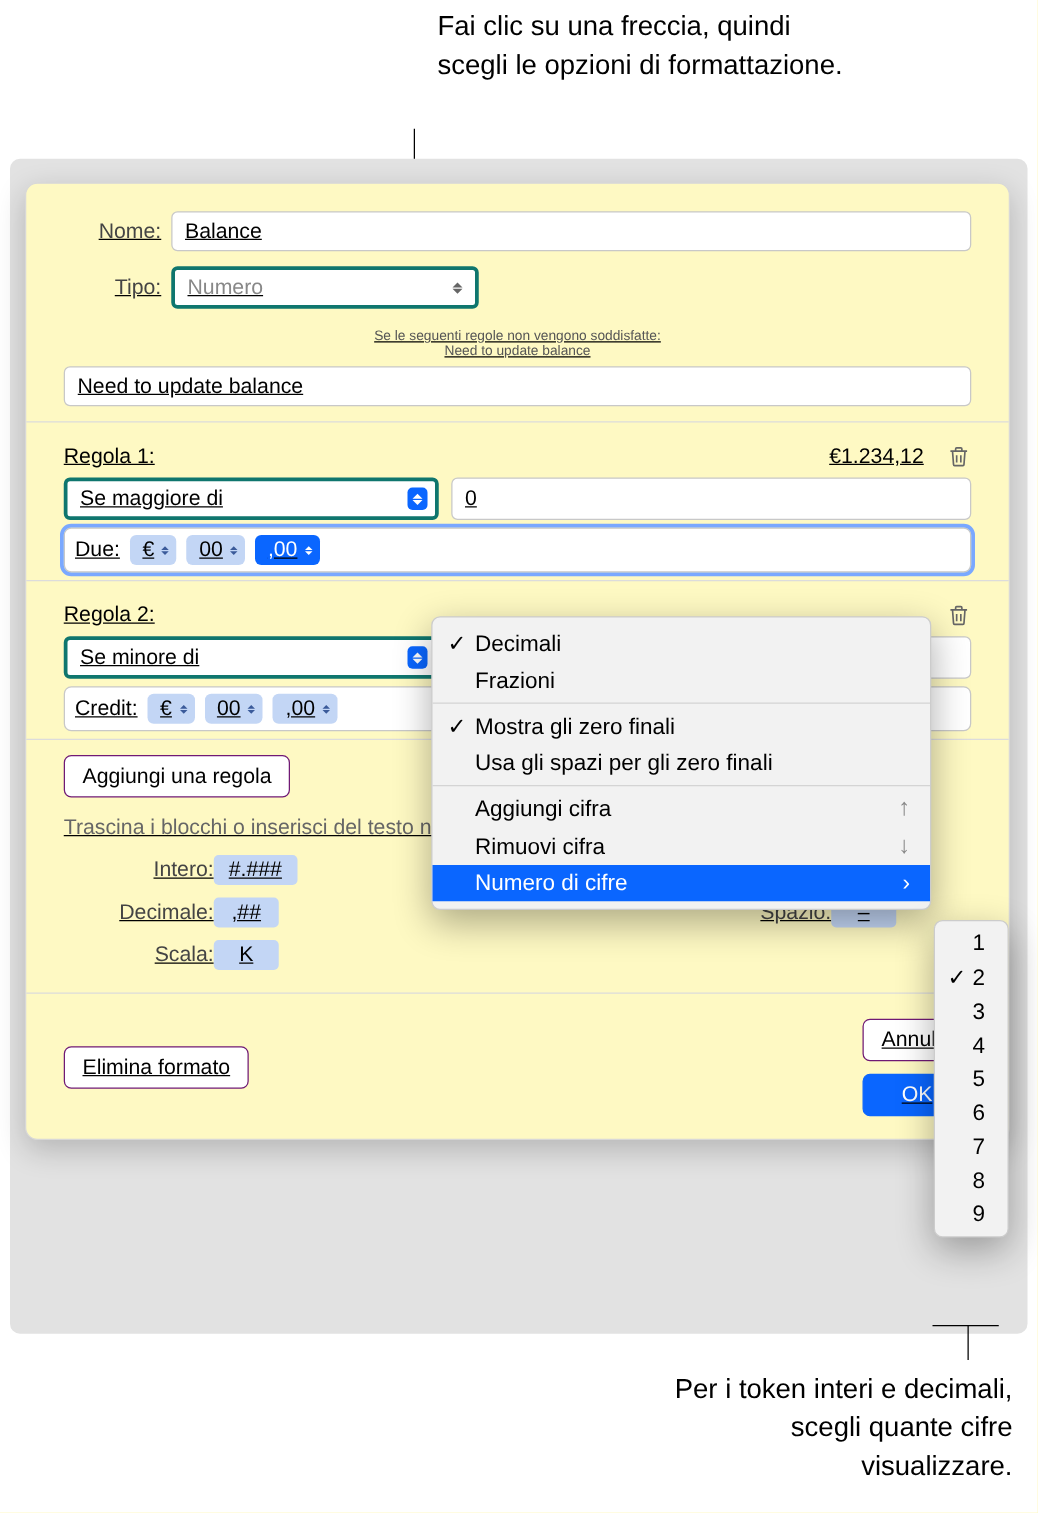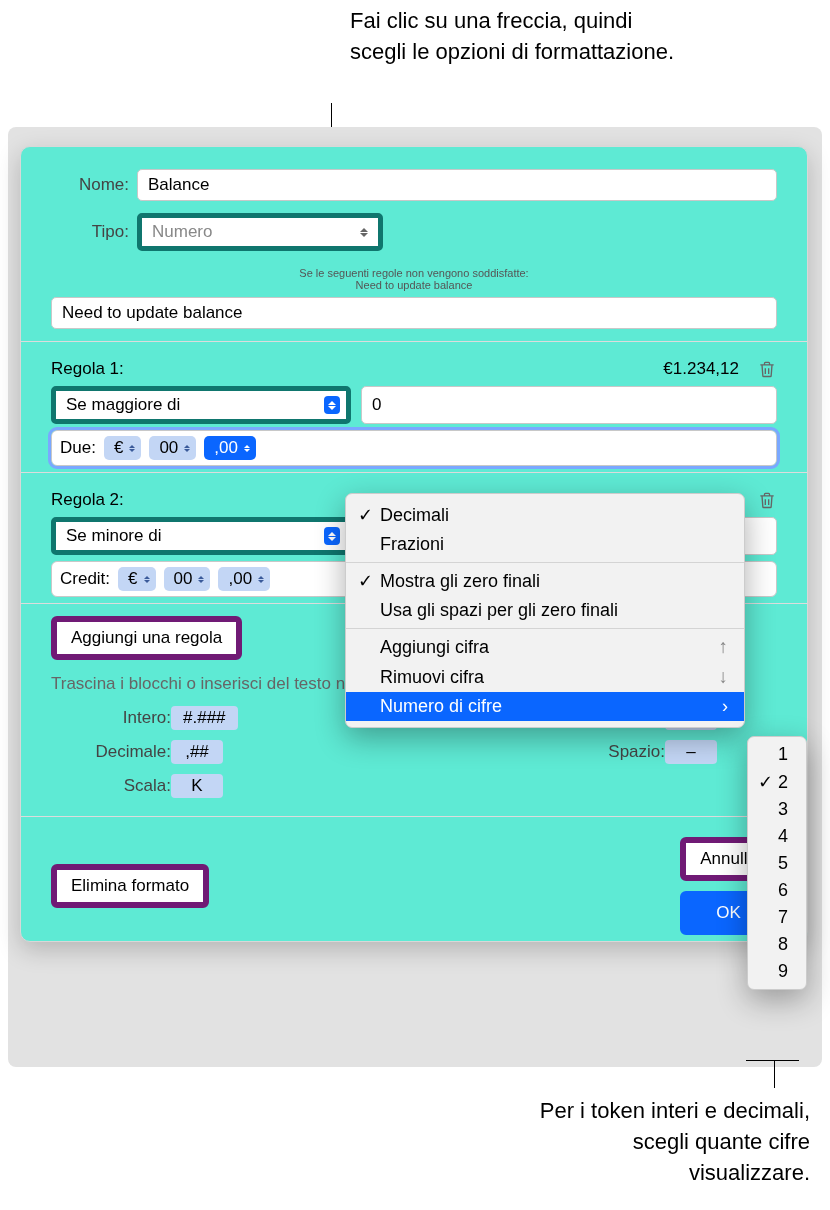--- a/index.html
+++ b/index.html
@@ -29,25 +29,26 @@
     right: 8px;
     height: 940px;
     background: #e2e2e2;
     border-radius: 8px;
   }
   .dialog {
     position: absolute;
     left: 20px;
     top: 146px;
     width: 788px;
-    background: #5eead4;
+    background: #fef9c3;
     border: 1px solid #d8d8d8;
     border-radius: 10px;
     box-shadow: 0 8px 24px rgba(0,0,0,0.2);
-    padding-bottom: 6px;
+    padding-bottom: 18px;
+    text-decoration: underline;
   }
   .row {
     display: flex;
     align-items: center;
     padding: 6px 30px;
   }
   .label {
     font-size: 17px;
     color: #444;
     min-width: 78px;
@@ -59,21 +60,21 @@
     border: 1px solid #c8c8c8;
     border-radius: 5px;
     padding: 5px 10px;
     font-size: 17px;
     background: #fff;
   }
   .select-box {
     display: flex;
     align-items: center;
     justify-content: space-between;
-    border: 5px solid #0f766e;
+    border: 3px solid #0f766e;
     border-radius: 5px;
     background: #fff;
     padding: 4px 6px 4px 10px;
     font-size: 17px;
     color: #888;
   }
   .select-box.active { color: #000; }
   .chev {
     width: 16px;
     height: 18px;
@@ -161,21 +162,21 @@
   .dual-row {
     display: flex;
     gap: 10px;
     padding: 0 30px;
   }
   .dual-row .select-box { flex: 1; }
   .btn {
     display: inline-flex;
     align-items: center;
     justify-content: center;
-    border: 6px solid #701a75;
+    border: 1px solid #701a75;
     border-radius: 6px;
     background: #fff;
     padding: 6px 14px;
     font-size: 17px;
     cursor: pointer;
   }
   .btn.primary {
     background: #0a66ff;
     color: #fff;
     border-color: #0a66ff;

